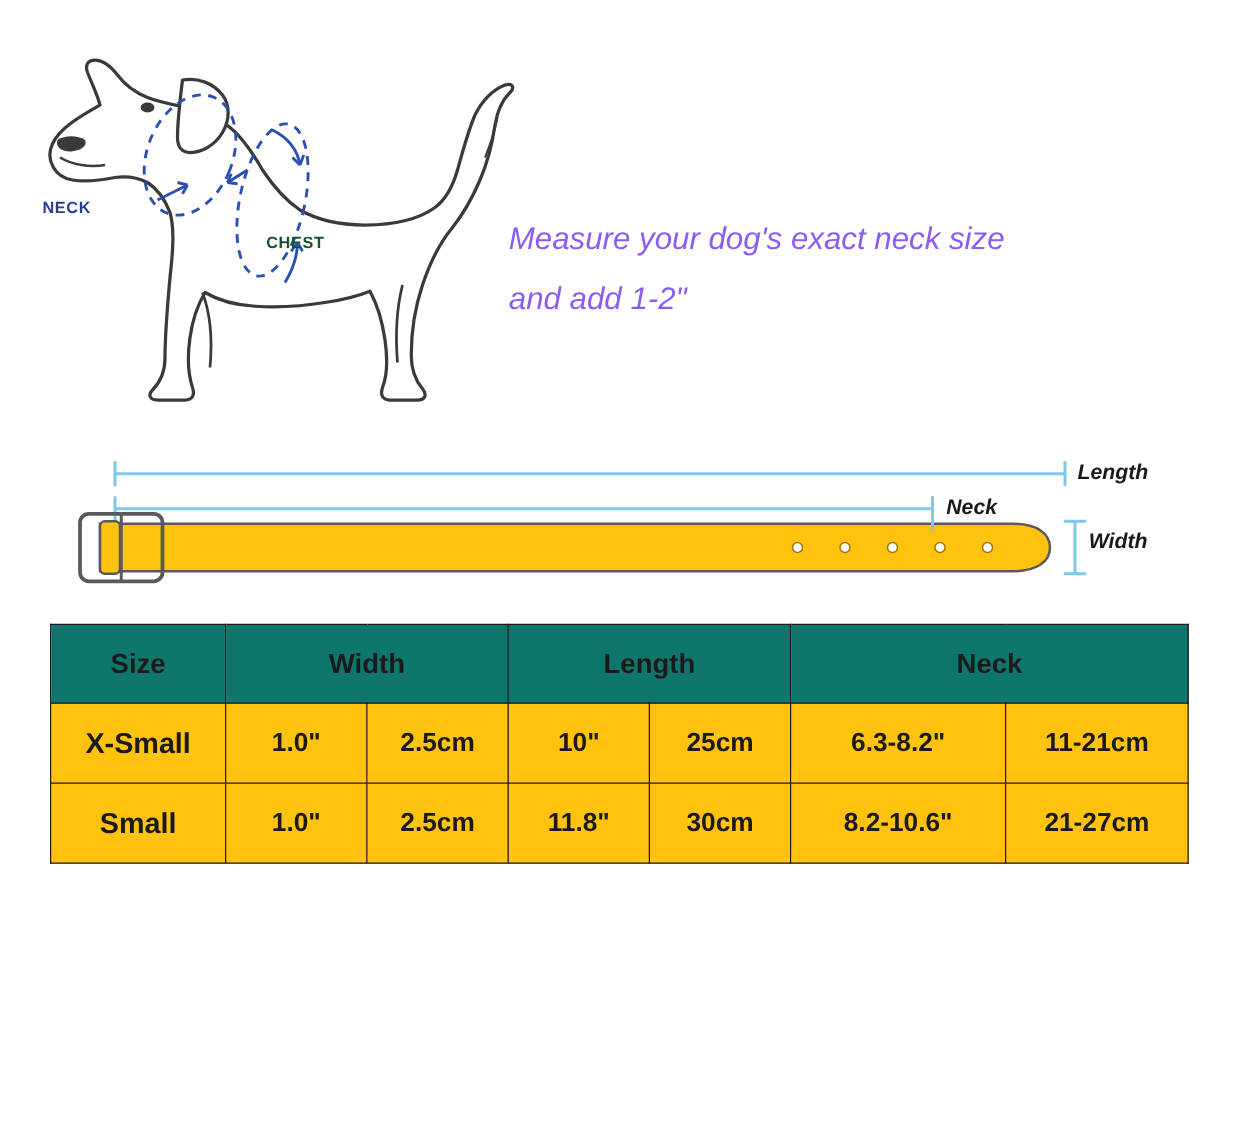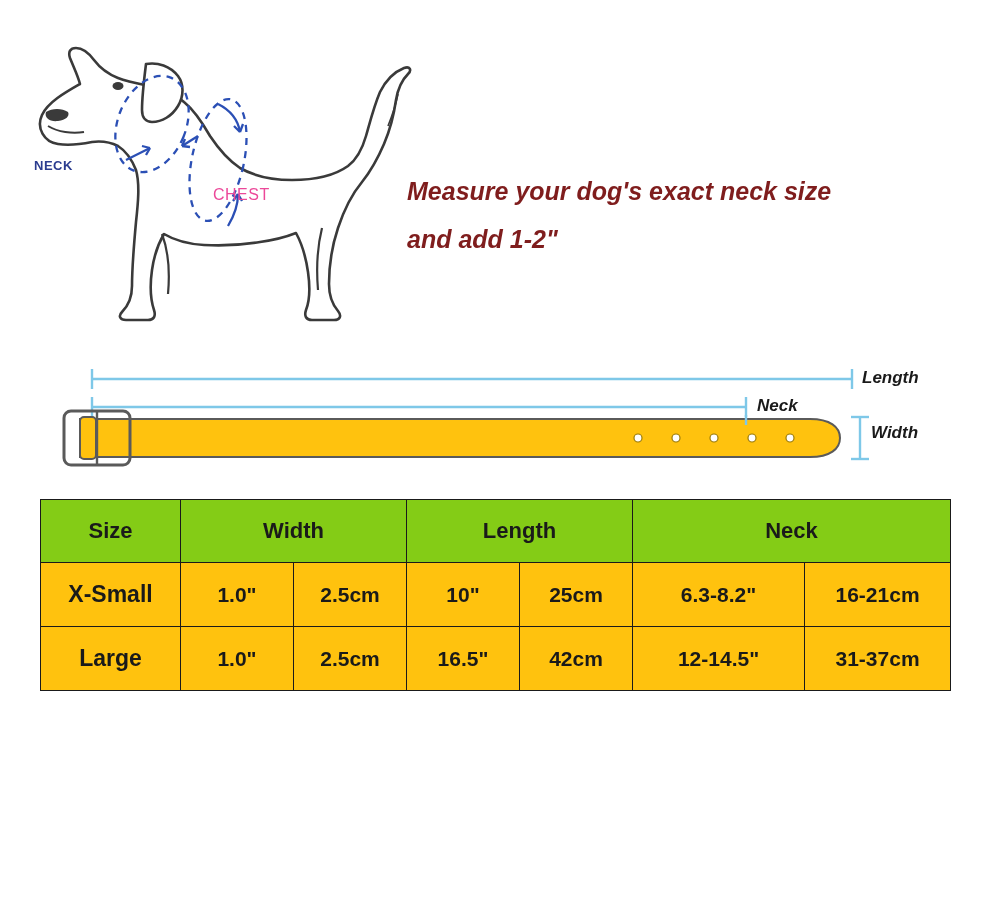--- a/index.html
+++ b/index.html
@@ -29,36 +29,36 @@
     top: 158px;
     font-size: 13px;
     font-weight: bold;
     color: #2b3c8f;
     letter-spacing: .5px;
   }
   #chest-label {
     position: absolute;
     left: 213px;
     top: 186px;
-    font-size: 16px;
-    font-weight: normal;
-    color: #ec4899;
+    font-size: 13px;
+    font-weight: bold;
+    color: #14532d;
     letter-spacing: .5px;
   }
 
   
   #headline {
     position: absolute;
     left: 407px;
     top: 168px;
     width: 560px;
     font-size: 25px;
     font-style: italic;
-    font-weight: bold;
-    color: #7f1d1d;
+    font-weight: normal;
+    color: #8b5cf6;
     line-height: 1.9;
   }
   #headline span {
     display: block;
   }
 
   
   #collar-diagram {
     position: absolute;
     left: 40px;
@@ -87,21 +87,21 @@
     table-layout: fixed;
   }
   #size-table th,
   #size-table td {
     border: 1px solid #1a1a1a;
     text-align: center;
     font-weight: bold;
     color: #1a1a1a;
   }
   #size-table thead th {
-    background: #84cc16;
+    background: #0f766e;
     height: 60px;
     font-size: 22px;
   }
   #size-table tbody td {
     background: #ffc20e;
     height: 61px;
     font-size: 21px;
   }
   #size-table tbody td.size-cell {
     font-size: 23px;
@@ -263,25 +263,25 @@
     </tr>
   </thead>
   <tbody>
     <tr>
       <td class="size-cell">X-Small</td>
       <td>1.0"</td>
       <td>2.5cm</td>
       <td>10"</td>
       <td>25cm</td>
       <td>6.3-8.2"</td>
-      <td>16-21cm</td>
+      <td>11-21cm</td>
     </tr>
     <tr>
-      <td class="size-cell">Large</td>
+      <td class="size-cell">Small</td>
       <td>1.0"</td>
       <td>2.5cm</td>
-      <td>16.5"</td>
-      <td>42cm</td>
-      <td>12-14.5"</td>
-      <td>31-37cm</td>
+      <td>11.8"</td>
+      <td>30cm</td>
+      <td>8.2-10.6"</td>
+      <td>21-27cm</td>
     </tr>
   </tbody>
 </table>
 
 </body></html>

